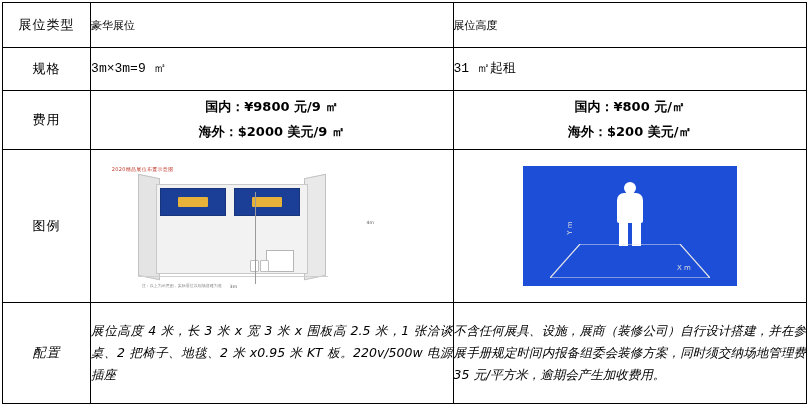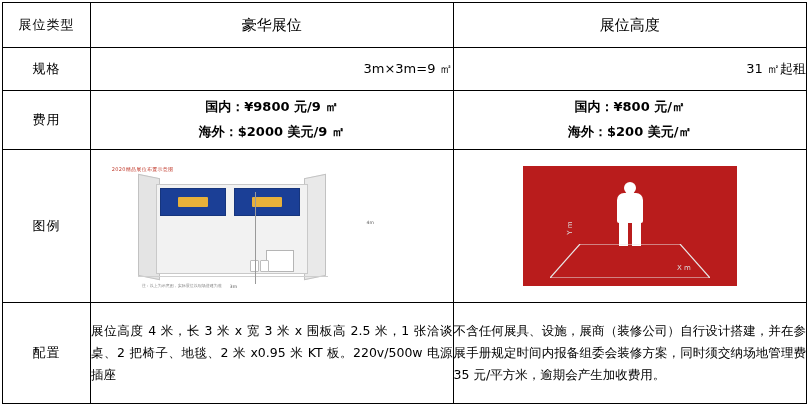--- a/index.html
+++ b/index.html
@@ -23,36 +23,36 @@
   table.booth-table td {
     border: 1px solid #000000;
     vertical-align: middle;
     padding: 0;
   }
   .col-type  { width: 88px; }
   .col-a     { width: 362px; }
   .col-b     { width: 353px; }
 
   .row-head td { height: 44px; }
-  .row-spec td { height: 42px; }
+  .row-spec td { height: 42px; font-family: Liberation Mono, monospace; }
   .row-fee  td { height: 58px; }
   .row-img  td { height: 138px; }
-  .row-cfg  td { height: 100px; }
+  .row-cfg  td { height: 100px; font-style: italic; }
 
   .label-cell {
     text-align: center;
     font-size: 13px;
     letter-spacing: 1px;
   }
   .head-cell {
-    text-align: center;
-    font-size: 15px;
+    text-align: left;
+    font-size: 11px;
   }
   .center-cell {
-    text-align: right;
+    text-align: left;
     font-size: 13px;
     line-height: 1.9;
   }
   .fee-cell {
     text-align: center;
     font-size: 13px;
     line-height: 1.9;
     padding: 4px 0;
   }
   .fee-line { display: block; font-weight: bold; }
@@ -189,21 +189,21 @@
     font-size: 4px;
     color: #8a8a8a;
   }
 
   
   .space-illu {
     position: relative;
     width: 214px;
     height: 120px;
     margin: 16px auto;
-    background: #b91c1c;
+    background: #1d4ed8;
     overflow: hidden;
   }
   .person {
     position: absolute;
     left: 50%;
     top: 16px;
     transform: translateX(-50%);
     width: 34px;
     height: 64px;
   }

